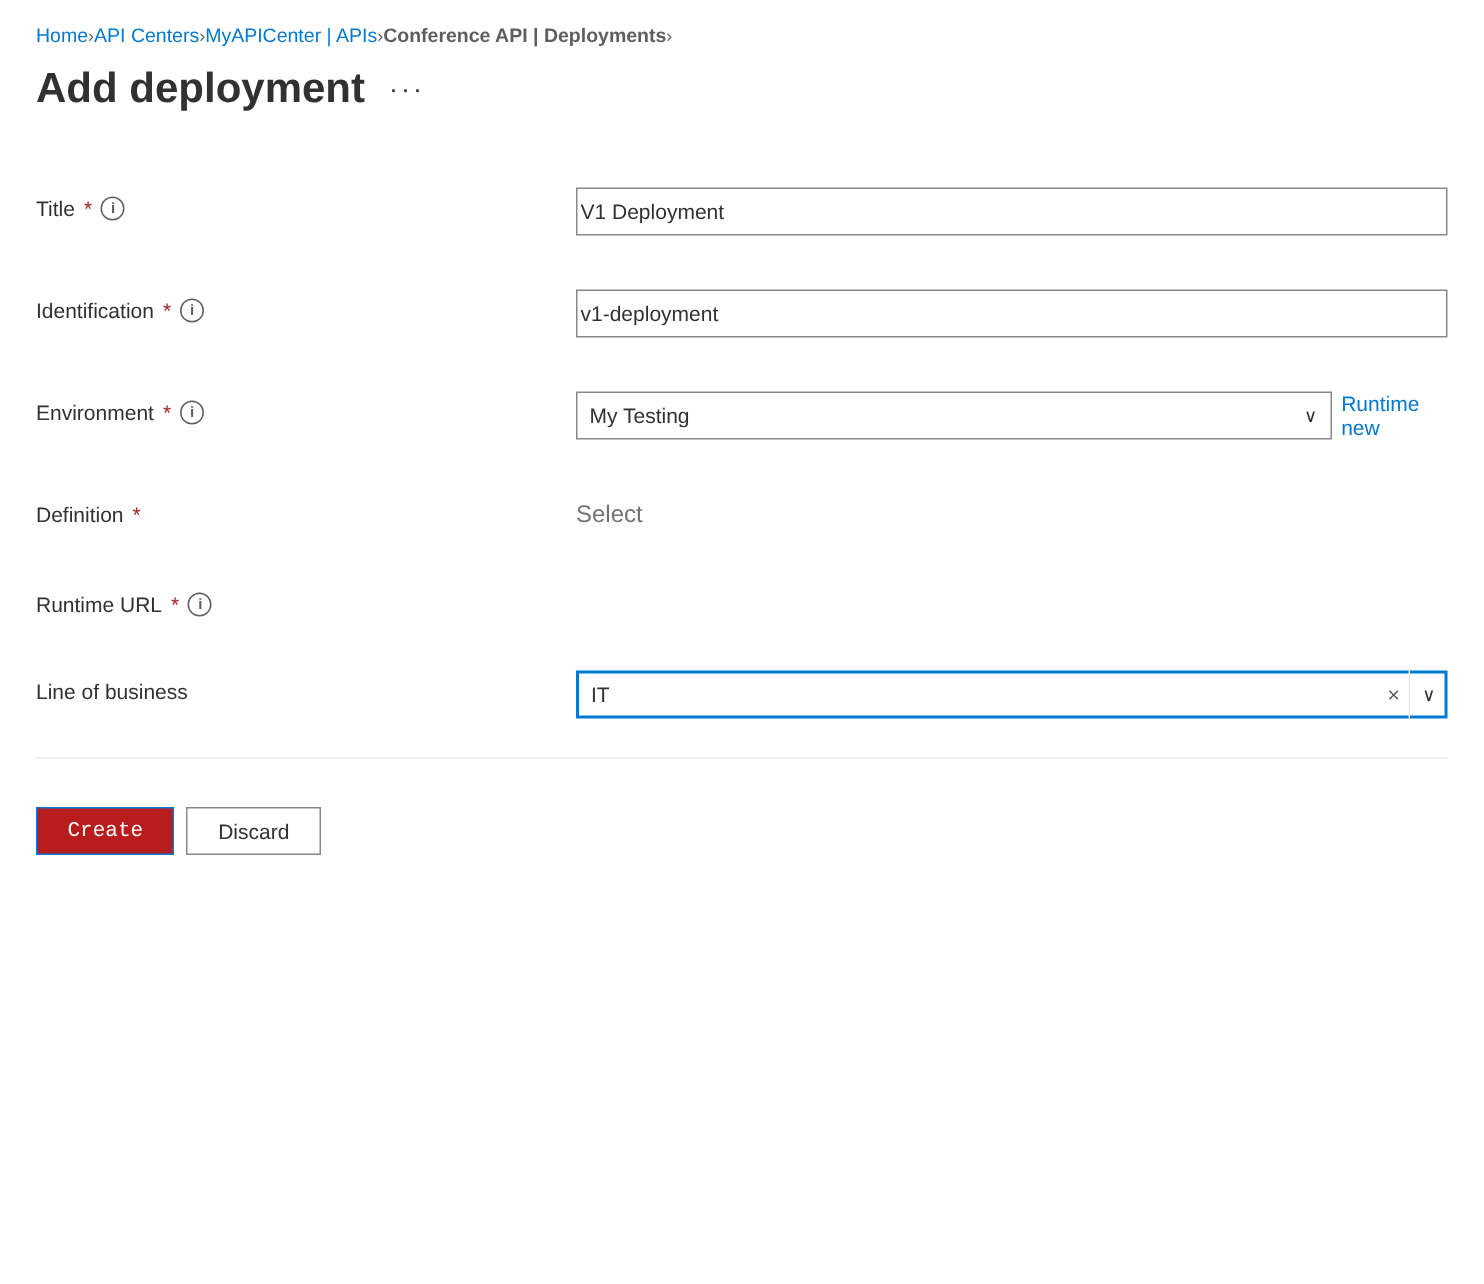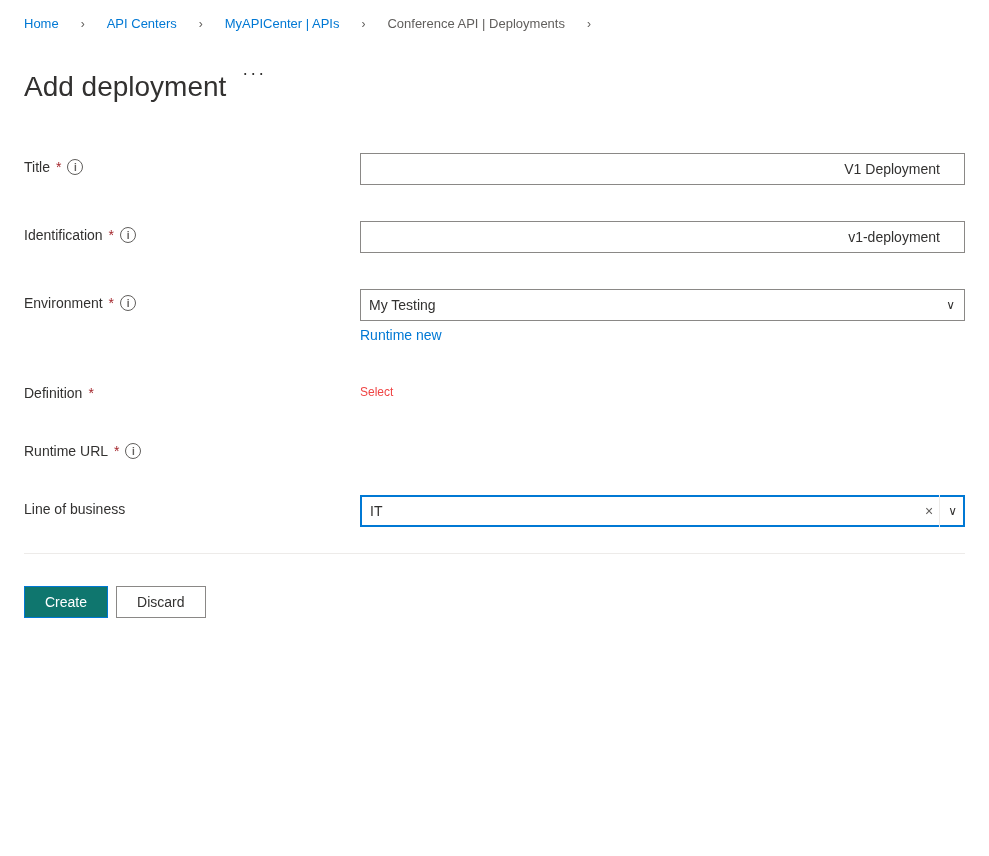--- a/index.html
+++ b/index.html
@@ -18,54 +18,54 @@
     }
 
     .page-container {
       padding: 16px 24px 24px 24px;
     }
 
     
     .breadcrumb {
       display: flex;
       align-items: center;
-      gap: 22px;
+      gap: 0;
       font-size: 13px;
       margin-bottom: 12px;
       flex-wrap: wrap;
     }
 
     .breadcrumb-item {
       color: #0078d4;
       cursor: pointer;
       text-decoration: none;
     }
 
     .breadcrumb-separator {
       color: #605e5c;
       font-size: 12px;
     }
 
     .breadcrumb-current {
       color: #605e5c;
+      font-weight: bold;
     }
 
     
     .page-title-row {
       display: flex;
       align-items: center;
       gap: 10px;
       margin-bottom: 32px;
     }
 
     .page-title {
       font-size: 28px;
-      font-weight: 400;
-      color: #323130;
-      margin-top: 28px;
+      font-weight: 700;
+      color: #323130;
     }
 
     .more-options-btn {
       background: none;
       border: none;
       cursor: pointer;
       color: #323130;
       font-size: 18px;
       padding: 4px 6px;
       border-radius: 2px;
@@ -76,21 +76,21 @@
     .form-container {
       display: flex;
       flex-direction: column;
       gap: 0;
     }
 
     .form-row {
       display: flex;
       align-items: flex-start;
       padding: 18px 0;
-      gap: 16px;
+      gap: 40px;
     }
 
     .form-label-col {
       width: 320px;
       min-width: 320px;
       padding-top: 6px;
     }
 
     .form-label {
       font-size: 14px;
@@ -119,46 +119,45 @@
     }
 
     .form-field-col {
       flex: 1;
     }
 
     .text-input {
       width: 100%;
       height: 32px;
       border: 1px solid #8a8886;
-      padding: 0 24px;
+      padding: 0 2px;
       font-size: 14px;
       font-family: inherit;
       color: #323130;
       outline: none;
       background: #ffffff;
-      text-align: right;
     }
 
     .textarea-input {
       width: 100%;
       height: 120px;
       border: 1px solid #8a8886;
       padding: 8px;
       font-size: 14px;
       font-family: inherit;
       color: #323130;
       outline: none;
       background: #ffffff;
       resize: vertical;
     }
 
     
     .environment-field-wrapper {
       display: flex;
-      flex-direction: column;
+      flex-direction: row;
       gap: 6px;
     }
 
     .select-wrapper {
       position: relative;
       width: 100%;
     }
 
     .select-input {
       width: 100%;
@@ -187,22 +186,22 @@
 
     .create-new-link {
       color: #0078d4;
       font-size: 14px;
       cursor: pointer;
       text-decoration: none;
     }
 
     
     .select-link {
-      color: #ef4444;
-      font-size: 12px;
+      color: #737373;
+      font-size: 16px;
       cursor: pointer;
       text-decoration: none;
       padding-top: 6px;
       display: inline-block;
     }
 
     
     .multiselect-wrapper {
       position: relative;
       width: 100%;
@@ -266,26 +265,26 @@
 
     
     .action-buttons {
       display: flex;
       gap: 8px;
       padding-top: 24px;
       align-items: center;
     }
 
     .btn-create {
-      background: #0f766e;
+      background: #b91c1c;
       color: #ffffff;
       border: 1px solid #0078d4;
       padding: 6px 20px;
       font-size: 14px;
-      font-family: Liberation Sans, sans-serif;
+      font-family: Liberation Mono, monospace;
       cursor: pointer;
       height: 32px;
       font-weight: 400;
     }
 
     .btn-discard {
       background: #ffffff;
       color: #323130;
       border: 1px solid #8a8886;
       padding: 6px 20px;

